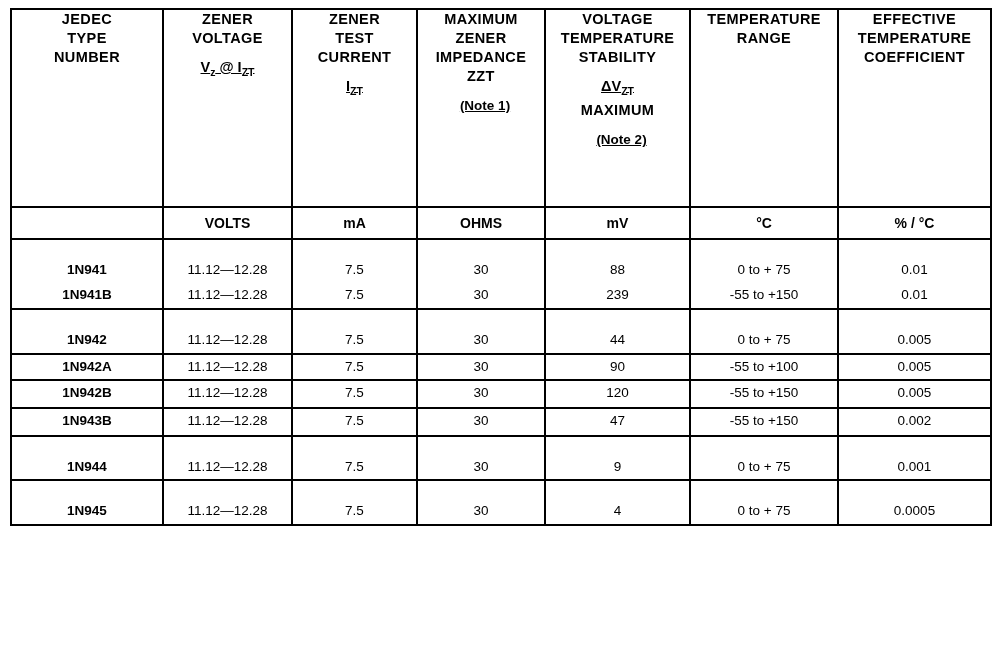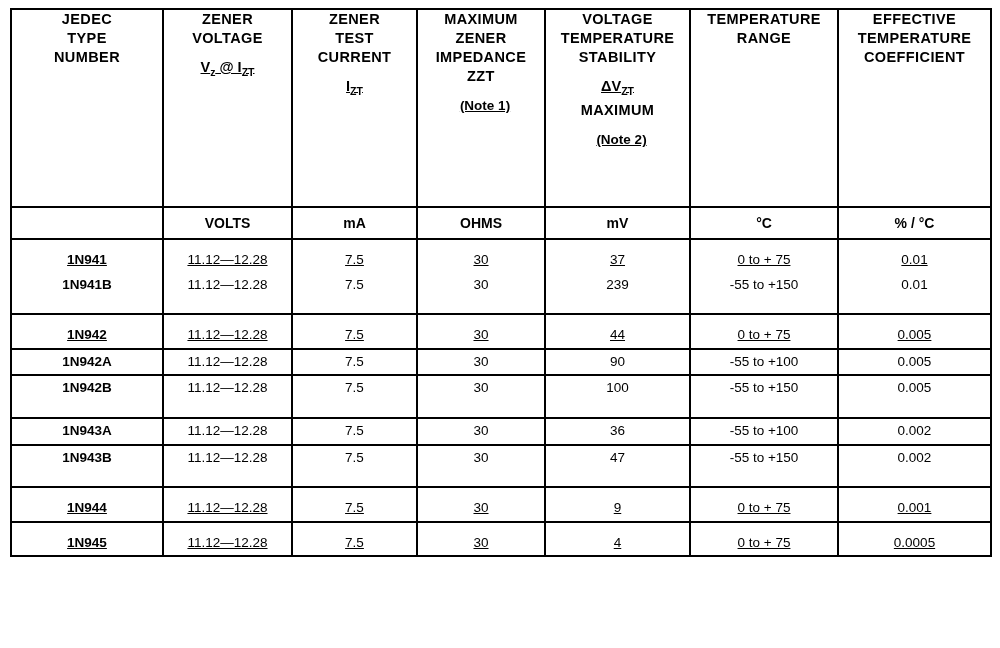--- a/index.html
+++ b/index.html
@@ -79,22 +79,22 @@
     margin-top: 44px;
   }
 
   
   tbody.grp td {
     font-size: 13.5px;
     line-height: 24.6px;
     vertical-align: middle;
     height: 24.6px;
   }
-  tbody.grp tr.first td { padding-top: 8px; text-decoration: underline; }
-  tbody.grp tr.last td { padding-bottom: 16px; }
+  tbody.grp tr.first td { padding-top: 18px; }
+  tbody.grp tr.last td { padding-bottom: 1px; }
   tbody.grp.sep td { border-top: 2px solid #000; }
   td.jedec {
     font-weight: bold;
     font-size: 13.5px;
   }
   tbody.grp:last-child tr.last td { border-bottom: 0; }
 </style>
 </head>
 <body>
 
@@ -164,21 +164,21 @@
         <td>% / °C</td>
       </tr>
     </thead>
 
     <tbody class="grp">
       <tr class="first">
         <td class="jedec">1N941</td>
         <td>11.12—12.28</td>
         <td>7.5</td>
         <td>30</td>
-        <td>37</td>
+        <td>88</td>
         <td>0 to + 75</td>
         <td>0.01</td>
       </tr>
       <tr class="last">
         <td class="jedec">1N941B</td>
         <td>11.12—12.28</td>
         <td>7.5</td>
         <td>30</td>
         <td>239</td>
         <td>-55 to +150</td>
@@ -203,36 +203,27 @@
         <td>30</td>
         <td>90</td>
         <td>-55 to +100</td>
         <td>0.005</td>
       </tr>
       <tr class="last">
         <td class="jedec">1N942B</td>
         <td>11.12—12.28</td>
         <td>7.5</td>
         <td>30</td>
-        <td>100</td>
+        <td>120</td>
         <td>-55 to +150</td>
         <td>0.005</td>
       </tr>
     </tbody>
 
     <tbody class="grp sep">
-      <tr>
-        <td class="jedec">1N943A</td>
-        <td>11.12—12.28</td>
-        <td>7.5</td>
-        <td>30</td>
-        <td>36</td>
-        <td>-55 to +100</td>
-        <td>0.002</td>
-      </tr>
       <tr class="last">
         <td class="jedec">1N943B</td>
         <td>11.12—12.28</td>
         <td>7.5</td>
         <td>30</td>
         <td>47</td>
         <td>-55 to +150</td>
         <td>0.002</td>
       </tr>
     </tbody>

